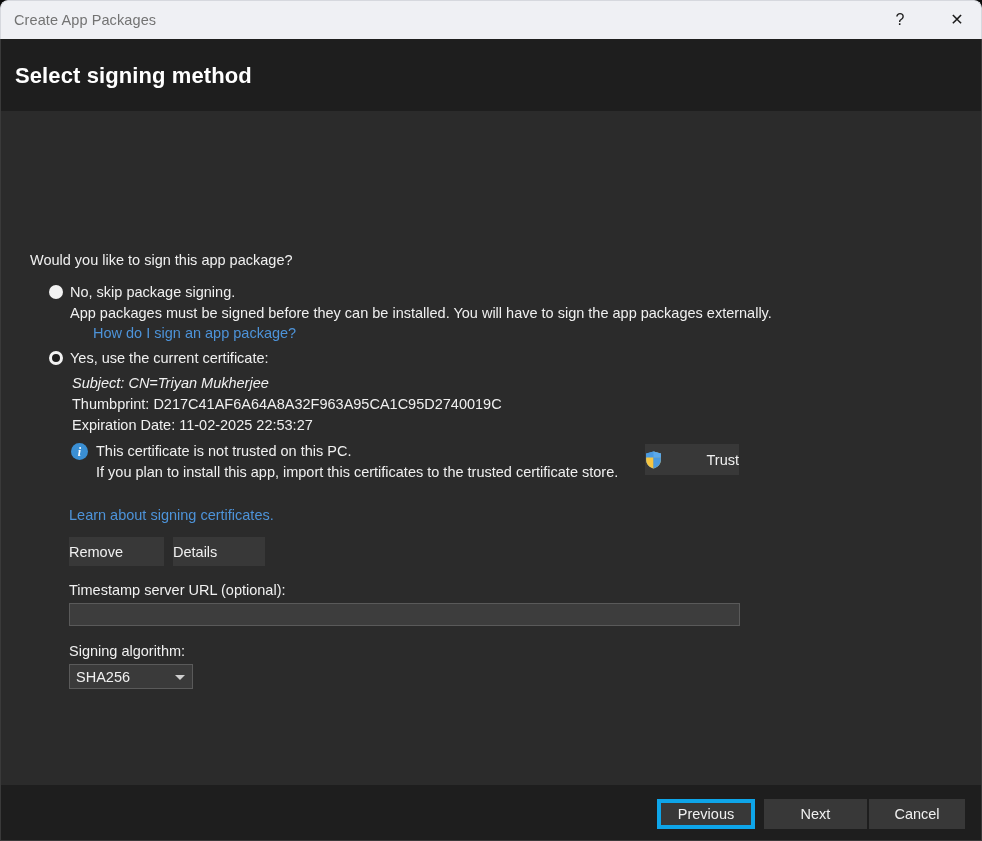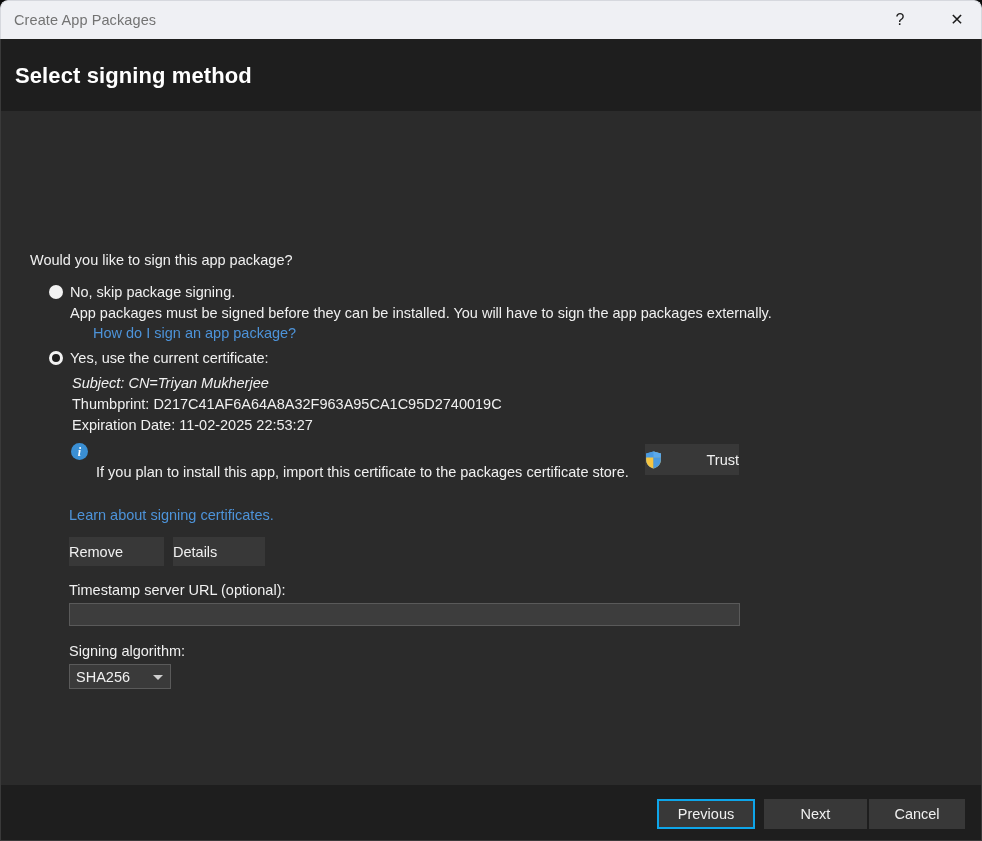--- a/index.html
+++ b/index.html
@@ -201,21 +201,21 @@
     font-family: "Liberation Sans", sans-serif;
     padding: 0 4px;
     outline: none;
   }
 
   
   #alg-label { left: 68px; top: 533px; }
   #alg-select {
     position: absolute;
     left: 68px; top: 553px;
-    width: 102px; height: 25px;
+    width: 124px; height: 25px;
     background: #3a3a3a;
     border: 1px solid #5a5a5a;
     box-sizing: border-box;
     cursor: default;
   }
   #alg-value {
     position: absolute;
     left: 6px;
     top: 4px;
     font-size: 14.5px;
@@ -253,21 +253,21 @@
     font-size: 14.5px;
     font-family: "Liberation Sans", sans-serif;
     border: none;
     box-sizing: border-box;
     display: flex;
     align-items: center;
     justify-content: center;
     cursor: default;
     padding: 0;
   }
-  #prev-btn { left: 656px; width: 98px; border: 2px solid #0ea5e9; }
+  #prev-btn { left: 656px; width: 98px; border: 4px solid #0ea5e9; }
   #next-btn { left: 763px; width: 103px; }
   #cancel-btn { left: 868px; width: 96px; }
 </style>
 </head>
 <body>
 
 <div id="window">
 
   <div id="titlebar">
     <div id="titlebar-text">Create App Packages</div>
@@ -295,21 +295,22 @@
     <div class="radio-dot radio-on" id="r2-dot"></div>
     <div class="ln" id="r2-label">Yes, use the current certificate:</div>
 
     <div class="ln" id="cert-subject">Subject: CN=Triyan Mukherjee</div>
     <div class="ln" id="cert-thumb">Thumbprint: D217C41AF6A64A8A32F963A95CA1C95D2740019C</div>
     <div class="ln" id="cert-exp">Expiration Date: 11-02-2025 22:53:27</div>
 
     <div id="info-icon">
       <span>i</span>
     </div>
-    <div class="ln" id="info-l2">If you plan to install this app, import this certificate to the packages certificate store.</div>
+    <div class="ln" id="info-l1">This certificate is not trusted on this PC.</div>
+    <div class="ln" id="info-l2">If you plan to install this app, import this certificates to the trusted certificate store.</div>
 
     <button class="btn" id="trust-btn">
       <svg id="shield-icon" viewBox="0 0 20 22">
         <path d="M10 0.5 L19 3.2 L19 11 C19 16.3 14.9 20 10 21.5 L10 0.5 Z" fill="#f5c542"></path>
         <path d="M10 0.5 L1 3.2 L1 11 C1 16.3 5.1 20 10 21.5 L10 0.5 Z" fill="#4a9ae0"></path>
         <path d="M1 3.2 L10 0.5 L19 3.2 L19 8 L1 8 Z" fill="#4a9ae0"></path>
         <path d="M10 0.5 L19 3.2 L19 8 L10 8 Z" fill="#5aa9ec"></path>
         <path d="M1 8 L10 8 L10 21.5 C5.1 20 1 16.3 1 11 Z" fill="#f5c542"></path>
         <path d="M10 8 L19 8 L19 11 C19 16.3 14.9 20 10 21.5 Z" fill="#4a9ae0"></path>
       </svg>

